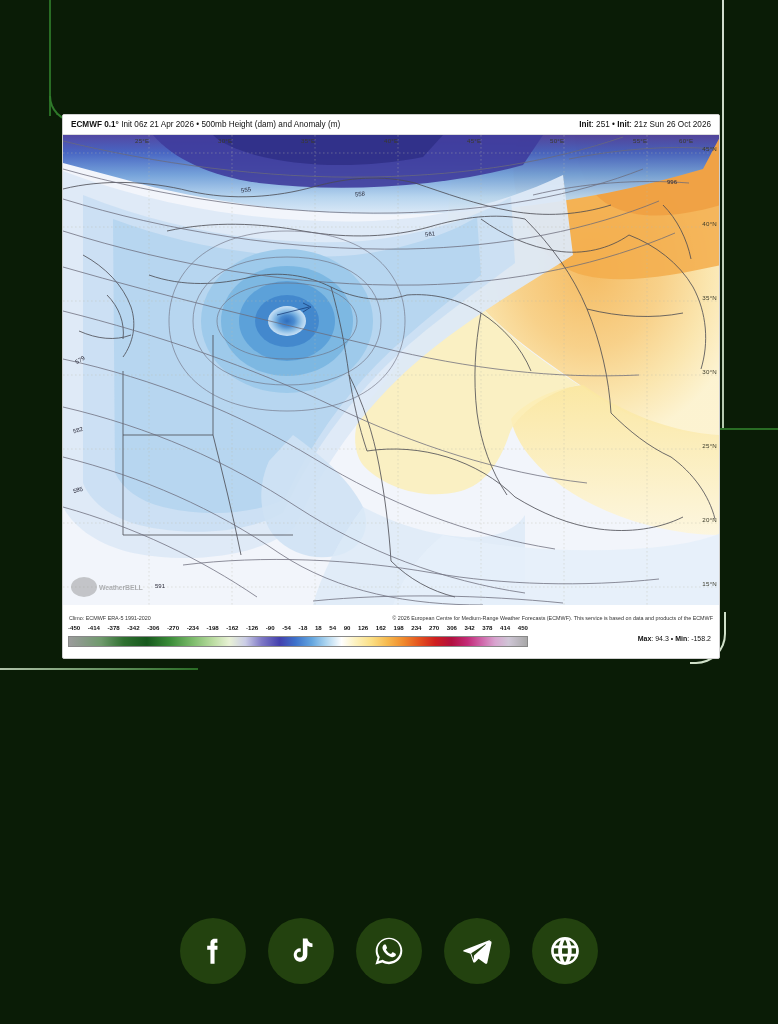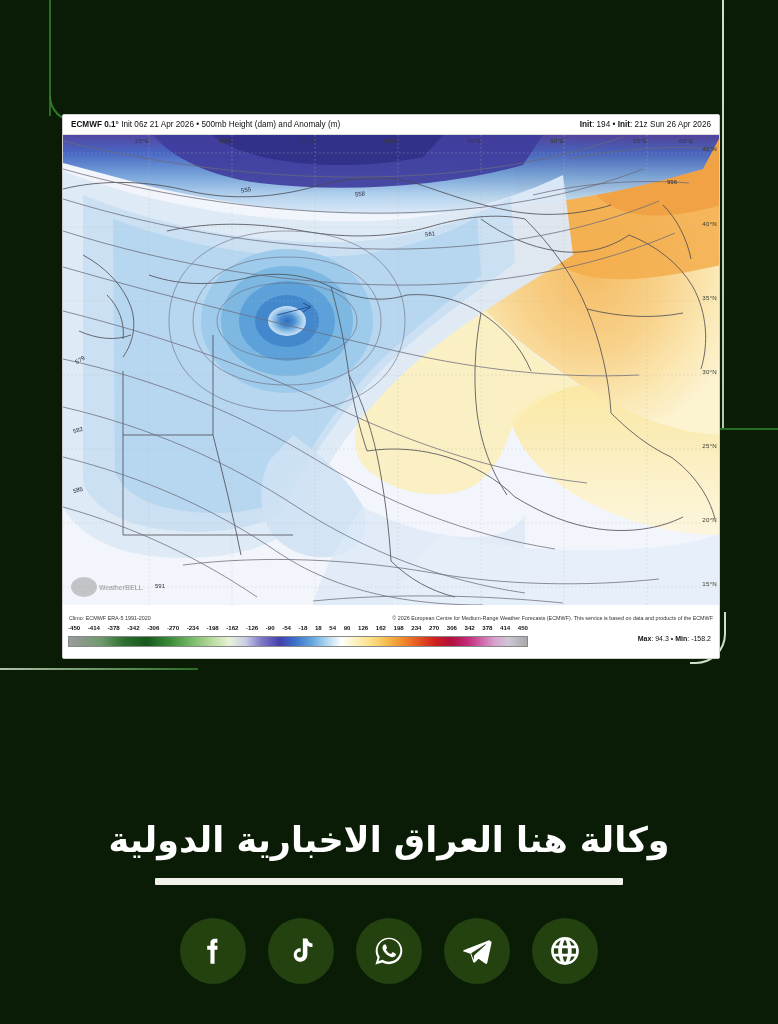--- a/index.html
+++ b/index.html
@@ -144,24 +144,24 @@
 
     <div class="pnl-header">
       <div class="hdr-left">
         <b>ECMWF 0.1°</b>
         <span>Init 06z 21 Apr 2026</span>
         <span>•</span>
         <span>500mb Height (dam) and Anomaly (m)</span>
       </div>
       <div class="hdr-right">
         <b>Init</b><span>:</span>
-        <span>194</span>
+        <span>251</span>
         <span>•</span>
         <b>Init</b><span>:</span>
-        <span>21z Sun 26 Apr 2026</span>
+        <span>21z Sun 26 Oct 2026</span>
       </div>
     </div>
 
     <div id="map">
       <svg width="658" height="470" viewBox="0 0 658 470">
         <defs>
           <radialGradient id="lowCore" cx="50%" cy="50%" r="50%">
             <stop offset="0%" stop-color="#2f6fbe"></stop>
             <stop offset="38%" stop-color="#4a8bd0"></stop>
             <stop offset="62%" stop-color="#7db4e2"></stop>
@@ -392,24 +392,20 @@
       <div class="cbar-minmax">
         <b>Max</b><span>: </span>
         <span>94.3</span>
         <span>•</span>
         <b>Min</b><span>: </span>
         <span>-158.2</span>
       </div>
     </div>
   </div>
 
-  <div id="brand">
-    <div class="brand-title">وكالة هنا العراق الاخبارية الدولية</div>
-    <div class="brand-rule"></div>
-  </div>
 
   <div id="socials">
     <div class="soc">
       <svg viewBox="0 0 24 24">
         <path d="M15.2 8.3h-2.1V6.9c0-.6.4-.8.7-.8h1.3V3.3h-1.9c-2.4 0-3 1.8-3 2.9v2.1H7.9v2.9h2.3V21h2.9v-9.8h2z"></path>
       </svg>
     </div>
     <div class="soc">
       <svg viewBox="0 0 24 24">
         <path d="M16.5 3.2c.4 2 1.6 3.3 3.6 3.5v2.5c-1.3.1-2.5-.2-3.6-.9v5.9c0 4.1-3.4 6.4-6.7 5-2.2-.9-3.3-3.3-2.8-5.7.5-2.2 2.5-3.7 4.8-3.5v2.6c-.4-.1-.8-.1-1.2 0-1.1.3-1.8 1.4-1.5 2.5.3 1.1 1.4 1.8 2.5 1.5 1-.2 1.7-1.1 1.7-2.2V3.2z"></path>

